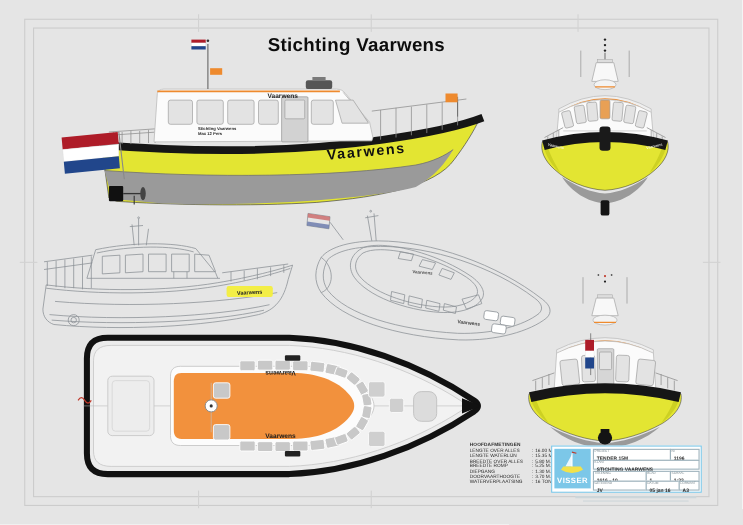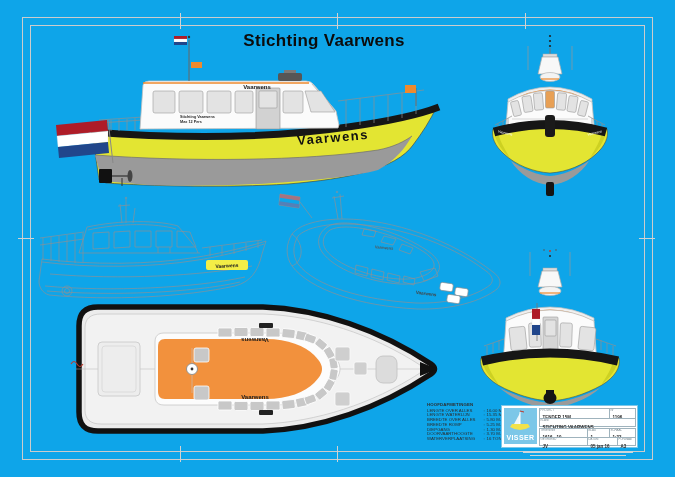--- a/index.html
+++ b/index.html
@@ -1,17 +1,17 @@
 <!DOCTYPE html>
 <html style="--hull-yellow: #e3e532; --hull-shade: #cdd122; --band-black: #161616; --bottom-gray: #9a9a9a; --accent-orange: #ee8a2e; --roof-orange: #f2913d; --flag-red: #ae1c28; --flag-blue: #21468b; --logo-blue: #7cc7e8; --wire-gray: #8b9196;"><head>
 <meta charset="utf-8">
 <style>
   html,body{margin:0;padding:0;background:#fff;width:675px;height:477px;overflow:hidden;
     font-family:"Liberation Sans",sans-serif;}
-  #sheet{position:relative;width:675px;height:477px;background:#0ea5e9;}
+  #sheet{position:relative;width:675px;height:477px;background:#e5e5e5;}
   .abs{position:absolute;}
   
   .frame{border:1px solid #cccccc;}
   .tick{background:#d2d2d2;}
   
   #sheet-title{left:174px;top:31px;width:300px;text-align:center;font-size:17px;
     font-weight:bold;color:#0c0c0c;letter-spacing:.3px;}
   
   svg{overflow:visible;}
   svg text{font-family:"Liberation Sans",sans-serif;}

